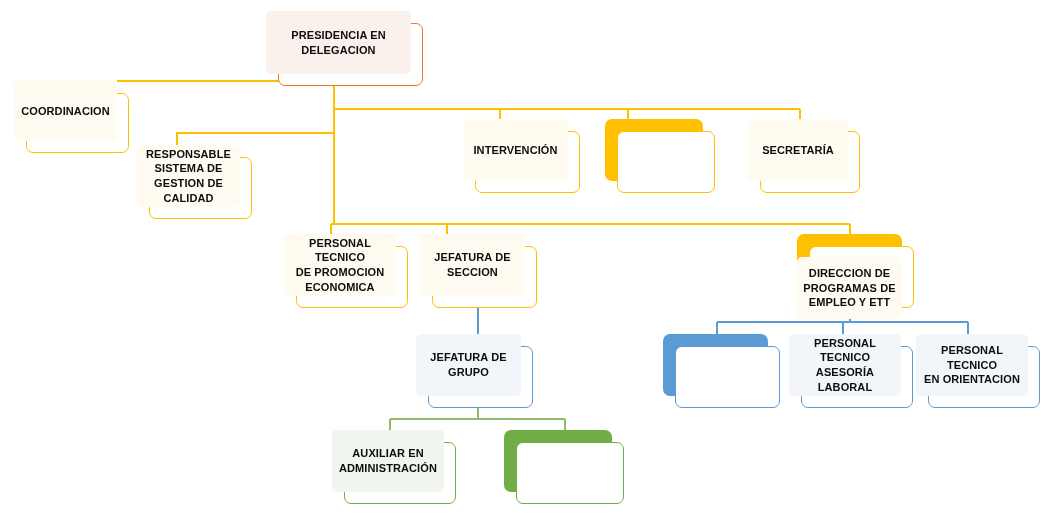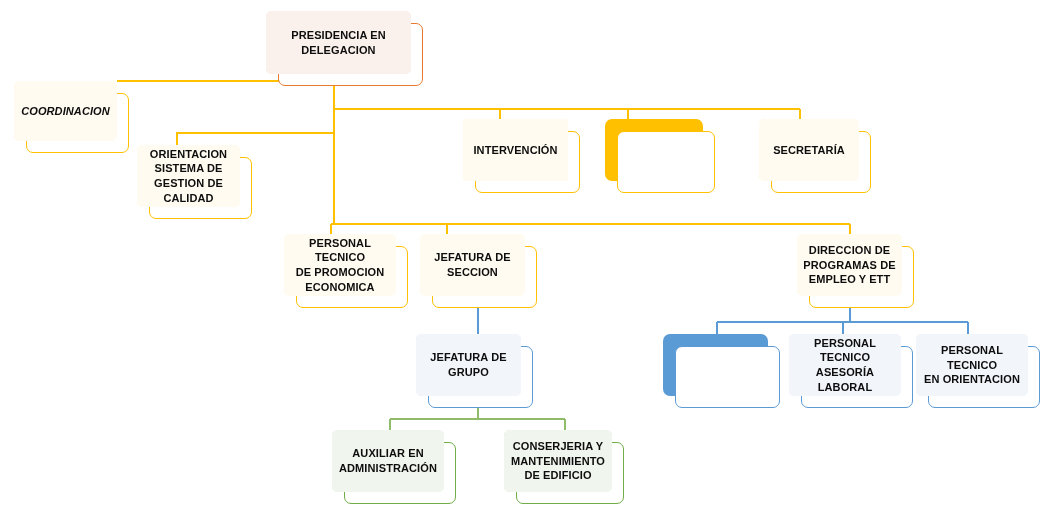--- a/index.html
+++ b/index.html
@@ -111,47 +111,47 @@
     </g>
   </svg>
 
   <div class="node" style="left: 266px; top: 11px; width: 157px; height: 75px;">
     <div class="node-shadow" style="width: 145px; height: 63px; background: rgb(232, 121, 47);"></div>
     <div class="node-card" style="width: 145px; height: 63px; border-color: rgb(232, 121, 47); background: rgb(255, 255, 255);"></div>
     <div class="node-label" style="width: 145px; height: 63px; background: rgb(250, 240, 236); border-radius: 5px; color: rgb(13, 13, 13);">PRESIDENCIA EN
 DELEGACION</div>
   </div>
 
-  <div class="node" style="left: 14px; top: 81px; width: 115px; height: 72px; font-style: italic;">
+  <div class="node" style="left: 14px; top: 81px; width: 115px; height: 72px;">
     <div class="node-shadow" style="width: 103px; height: 60px; background: rgb(255, 192, 0);"></div>
     <div class="node-card" style="width: 103px; height: 60px; border-color: rgb(255, 192, 0); background: rgb(255, 255, 255);"></div>
     <div class="node-label" style="width: 103px; height: 60px; background: rgb(255, 251, 240); border-radius: 5px; color: rgb(13, 13, 13);">COORDINACION</div>
   </div>
 
   <div class="node" style="left: 137px; top: 145px; width: 115px; height: 74px;">
     <div class="node-shadow" style="width: 103px; height: 62px; background: rgb(255, 192, 0);"></div>
     <div class="node-card" style="width: 103px; height: 62px; border-color: rgb(255, 192, 0); background: rgb(255, 255, 255);"></div>
-    <div class="node-label" style="width: 103px; height: 62px; background: rgb(255, 251, 240); border-radius: 5px; color: rgb(13, 13, 13);">ORIENTACION
+    <div class="node-label" style="width: 103px; height: 62px; background: rgb(255, 251, 240); border-radius: 5px; color: rgb(13, 13, 13);">RESPONSABLE
 SISTEMA DE
 GESTION DE
 CALIDAD</div>
   </div>
 
   <div class="node" style="left: 463px; top: 119px; width: 117px; height: 74px;">
     <div class="node-shadow" style="width: 105px; height: 62px; background: rgb(255, 192, 0);"></div>
     <div class="node-card" style="width: 105px; height: 62px; border-color: rgb(255, 192, 0); background: rgb(255, 255, 255);"></div>
     <div class="node-label" style="width: 105px; height: 62px; background: rgb(255, 251, 240); border-radius: 1px; color: rgb(13, 13, 13);">INTERVENCIÓN</div>
   </div>
 
   <div class="node" style="left: 605px; top: 119px; width: 110px; height: 74px;">
     <div class="node-shadow" style="width: 98px; height: 62px; background: rgb(255, 192, 0);"></div>
     <div class="node-card" style="width: 98px; height: 62px; border-color: rgb(255, 192, 0); background: rgb(255, 255, 255);"></div>
   </div>
 
-  <div class="node" style="left: 748px; top: 119px; width: 112px; height: 74px; margin-left: 11px;">
+  <div class="node" style="left: 748px; top: 119px; width: 112px; height: 74px;">
     <div class="node-shadow" style="width: 100px; height: 62px; background: rgb(255, 192, 0);"></div>
     <div class="node-card" style="width: 100px; height: 62px; border-color: rgb(255, 192, 0); background: rgb(255, 255, 255);"></div>
     <div class="node-label" style="width: 100px; height: 62px; background: rgb(255, 251, 240); border-radius: 5px; color: rgb(13, 13, 13);">SECRETARÍA</div>
   </div>
 
   <div class="node" style="left: 284px; top: 234px; width: 124px; height: 74px;">
     <div class="node-shadow" style="width: 112px; height: 62px; background: rgb(255, 192, 0);"></div>
     <div class="node-card" style="width: 112px; height: 62px; border-color: rgb(255, 192, 0); background: rgb(255, 255, 255);"></div>
     <div class="node-label" style="width: 112px; height: 62px; background: rgb(255, 251, 240); border-radius: 5px; color: rgb(13, 13, 13);">PERSONAL TECNICO
 DE PROMOCION
@@ -161,21 +161,21 @@
   <div class="node" style="left: 420px; top: 234px; width: 117px; height: 74px;">
     <div class="node-shadow" style="width: 105px; height: 62px; background: rgb(255, 192, 0);"></div>
     <div class="node-card" style="width: 105px; height: 62px; border-color: rgb(255, 192, 0); background: rgb(255, 255, 255);"></div>
     <div class="node-label" style="width: 105px; height: 62px; background: rgb(255, 251, 240); border-radius: 5px; color: rgb(13, 13, 13);">JEFATURA DE
 SECCION</div>
   </div>
 
   <div class="node" style="left: 797px; top: 234px; width: 117px; height: 74px;">
     <div class="node-shadow" style="width: 105px; height: 62px; background: rgb(255, 192, 0);"></div>
     <div class="node-card" style="width: 105px; height: 62px; border-color: rgb(255, 192, 0); background: rgb(255, 255, 255);"></div>
-    <div class="node-label" style="width: 105px; height: 62px; background: rgb(255, 251, 240); border-radius: 5px; color: rgb(13, 13, 13);">DIRECCION DE
+    <div class="node-label" style="width: 105px; height: 62px; background: rgb(255, 251, 240); border-radius: 5px; color: rgb(13, 13, 13); margin-top: 23px;">DIRECCION DE
 PROGRAMAS DE
 EMPLEO Y ETT</div>
   </div>
 
   <div class="node" style="left: 416px; top: 334px; width: 117px; height: 74px;">
     <div class="node-shadow" style="width: 105px; height: 62px; background: rgb(91, 155, 213);"></div>
     <div class="node-card" style="width: 105px; height: 62px; border-color: rgb(91, 155, 213); background: rgb(255, 255, 255);"></div>
     <div class="node-label" style="width: 105px; height: 62px; background: rgb(242, 246, 250); border-radius: 5px; color: rgb(13, 13, 13);">JEFATURA DE
 GRUPO</div>
   </div>
@@ -202,18 +202,15 @@
   <div class="node" style="left: 332px; top: 430px; width: 124px; height: 74px;">
     <div class="node-shadow" style="width: 112px; height: 62px; background: rgb(112, 173, 71);"></div>
     <div class="node-card" style="width: 112px; height: 62px; border-color: rgb(112, 173, 71); background: rgb(255, 255, 255);"></div>
     <div class="node-label" style="width: 112px; height: 62px; background: rgb(240, 245, 237); border-radius: 5px; color: rgb(13, 13, 13);">AUXILIAR EN
 ADMINISTRACIÓN</div>
   </div>
 
   <div class="node" style="left: 504px; top: 430px; width: 120px; height: 74px;">
     <div class="node-shadow" style="width: 108px; height: 62px; background: rgb(112, 173, 71);"></div>
     <div class="node-card" style="width: 108px; height: 62px; border-color: rgb(112, 173, 71); background: rgb(255, 255, 255);"></div>
-    <div class="node-label" style="width: 108px; height: 62px; background: rgb(240, 245, 237); border-radius: 5px; color: rgb(13, 13, 13);">CONSERJERIA Y
-MANTENIMIENTO
-DE EDIFICIO</div>
   </div>
 
 </div>
 
 </body></html>

